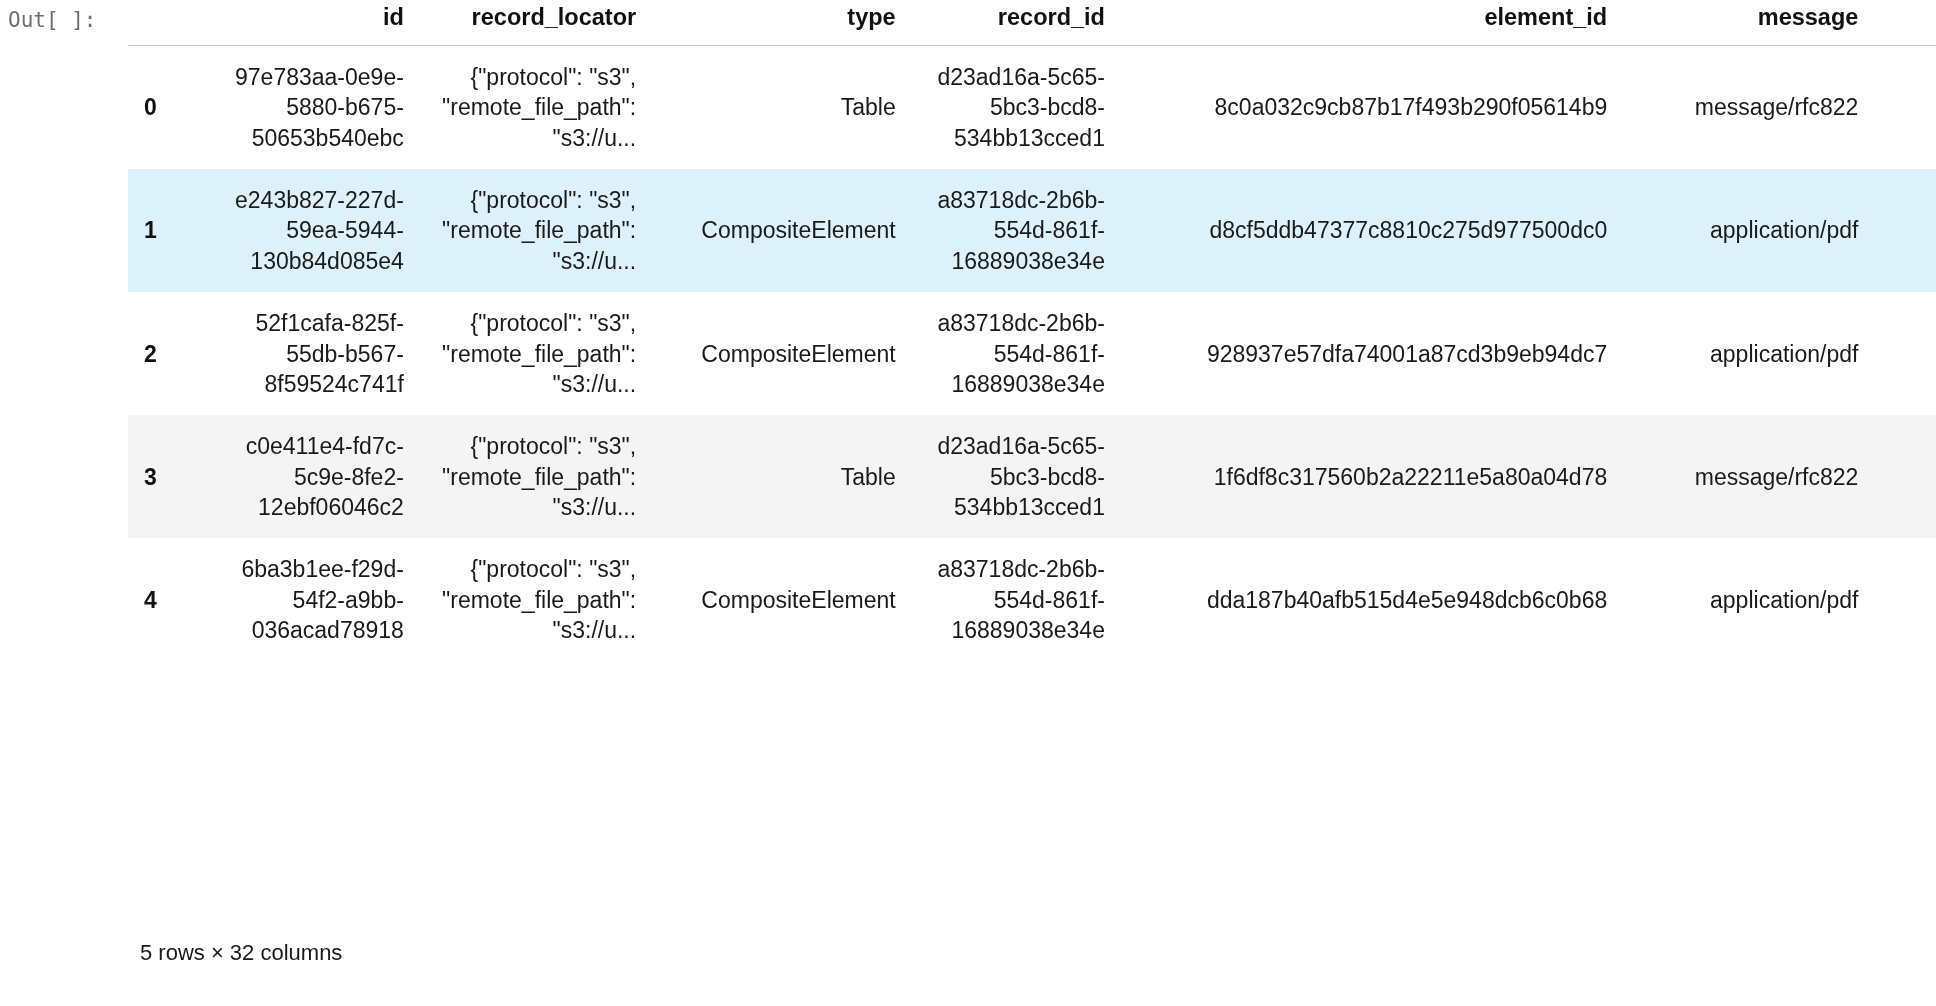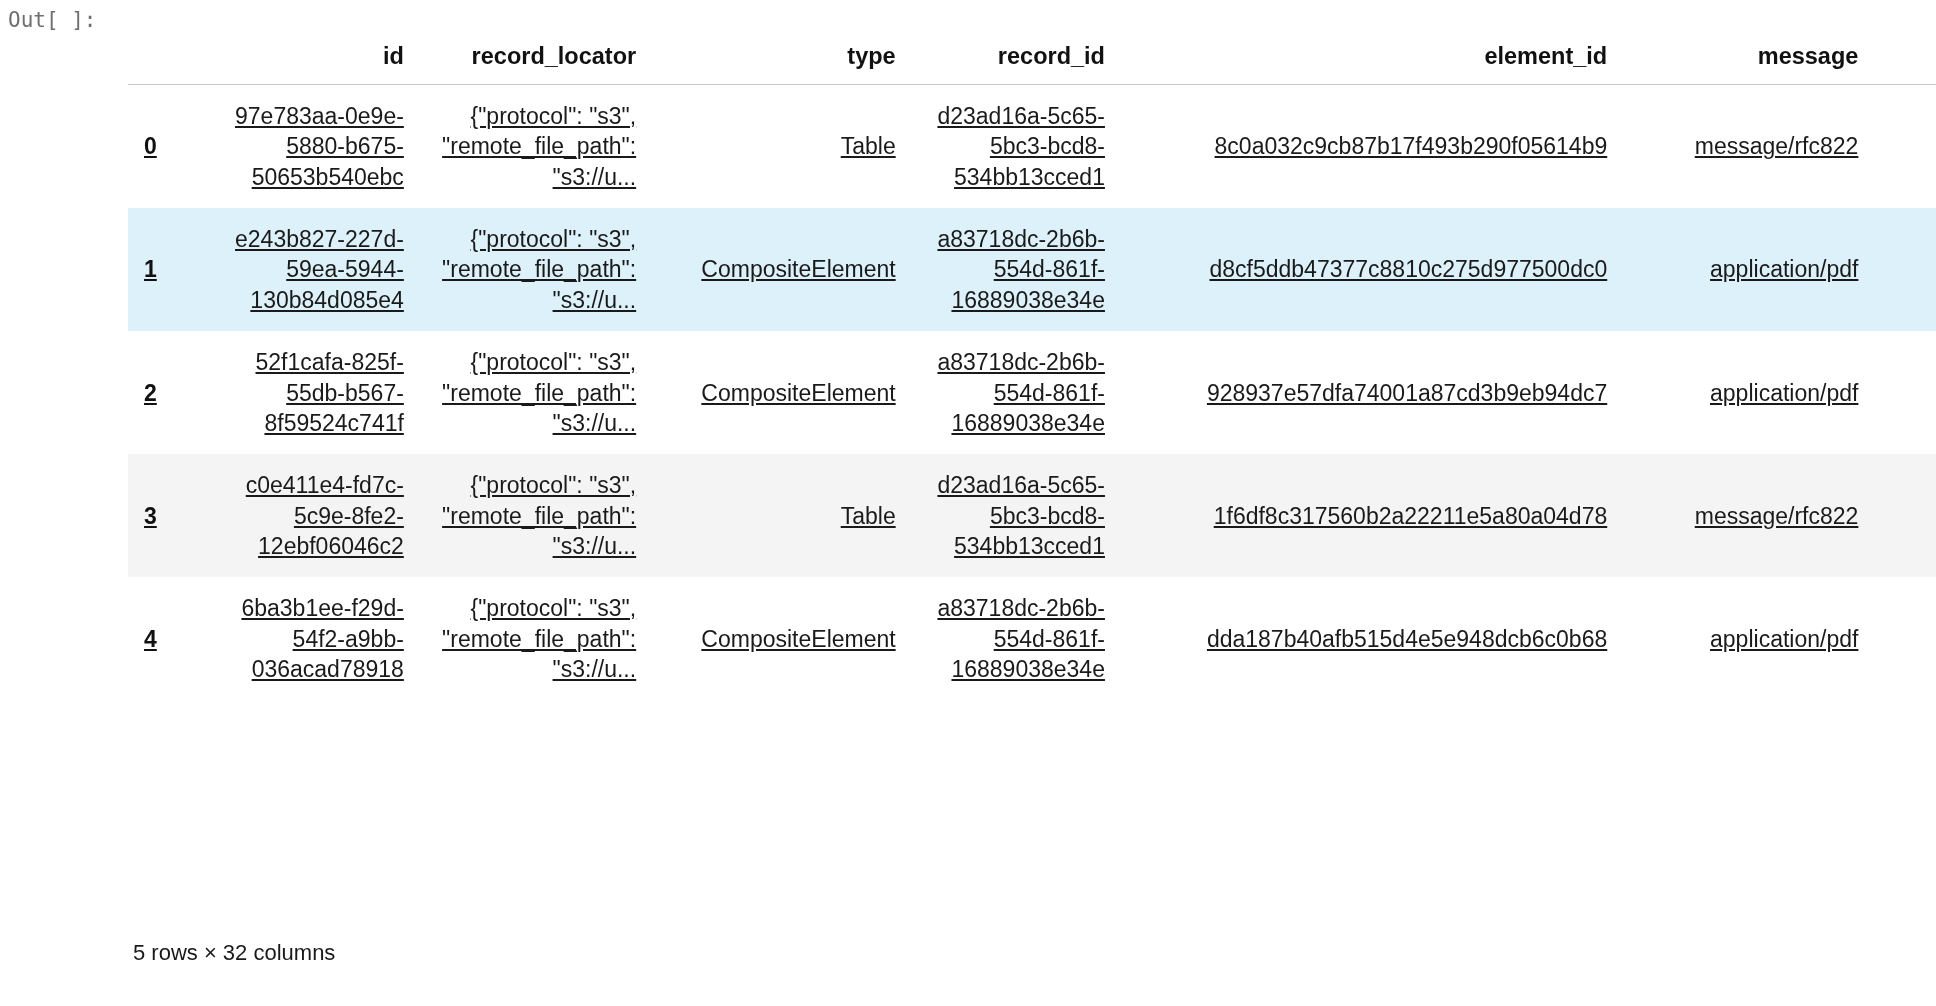--- a/index.html
+++ b/index.html
@@ -31,21 +31,20 @@
     letter-spacing: 0px;
     white-space: pre;
     user-select: none;
   }
   .df-wrap {
     position: absolute;
     left: 128px;
     top: 0px;
     width: 1808px;
     overflow: hidden;
-    margin-top: 39px;
   }
   table.dataframe {
     border-collapse: collapse;
     border-spacing: 0;
     table-layout: fixed;
     width: 1870px;
     font-size: 23px;
     color: #1a1a1a;
   }
   table.dataframe thead th {
@@ -61,21 +60,20 @@
   }
   table.dataframe tbody td,
   table.dataframe tbody th {
     text-align: right;
     vertical-align: middle;
     padding: 16px 14px;
     line-height: 1.32;
     border: none;
     word-break: break-word;
     overflow-wrap: break-word;
-    text-decoration: underline;
   }
   table.dataframe tbody th.row-index {
     font-weight: bold;
     text-align: left;
     font-size: 23px;
     padding-left: 16px;
     width: 48px;
     color: #111111;
   }
   tr.row-plain { background: #ffffff; }
@@ -86,21 +84,21 @@
   col.c-id      { width: 215px; }
   col.c-loc     { width: 222px; }
   col.c-type    { width: 248px; }
   col.c-recid   { width: 200px; }
   col.c-elemid  { width: 480px; }
   col.c-ftype   { width: 240px; }
   col.c-last    { width: 120px; }
 
   .shape-note {
     position: absolute;
-    left: 133px;
+    left: 140px;
     top: 940px;
     font-size: 22px;
     color: #1a1a1a;
   }
 </style>
 </head>
 <body>
 
 <div class="output-area">
 

